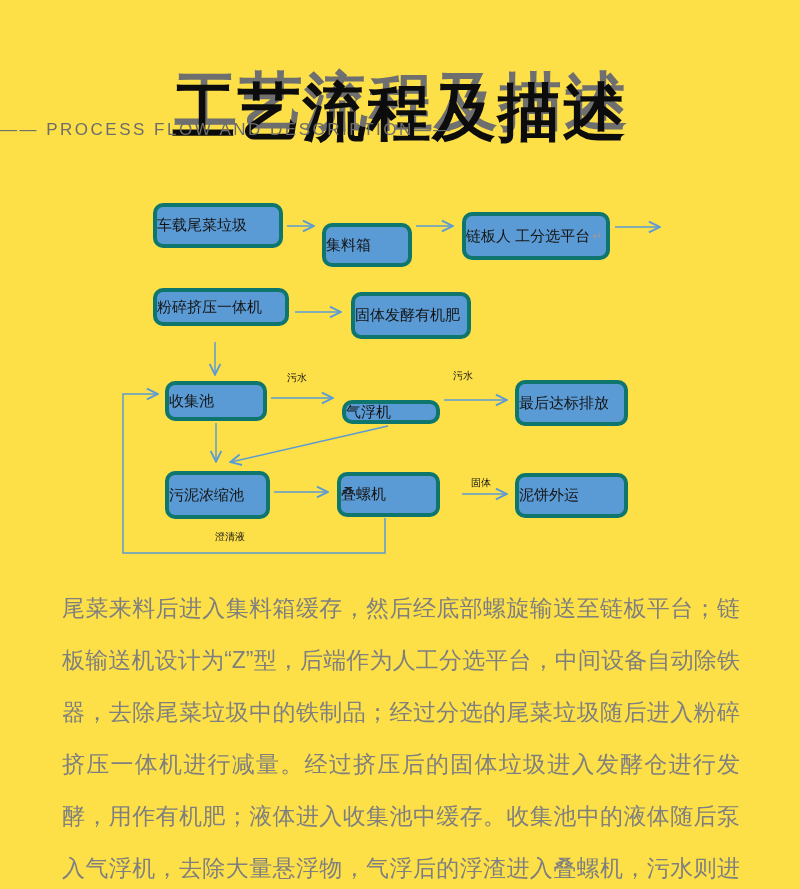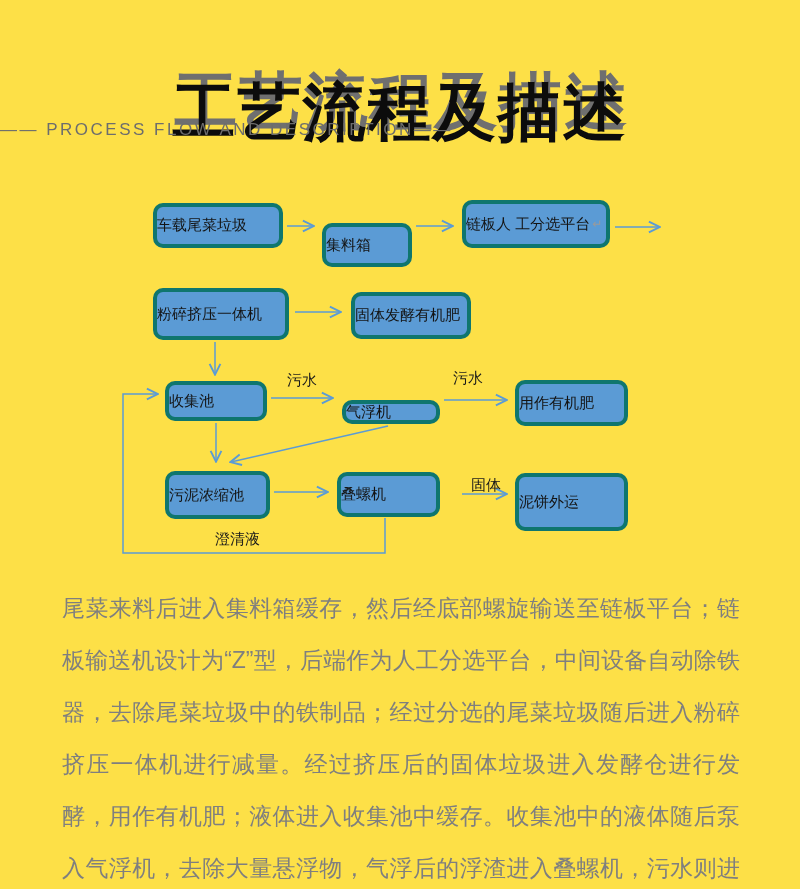--- a/index.html
+++ b/index.html
@@ -22,21 +22,21 @@
   .diagram { position:absolute; left:0; top:0; width:800px; height:889px; }
   svg.edges { position:absolute; left:0; top:0; width:800px; height:889px; }
   .node {
     position:absolute; box-sizing:border-box;
     background:#5b9bd5; border:4px solid #0f766e; border-radius:10px;
     display:flex; align-items:center; justify-content:flex-start;
     font-size:15px; color:#141414; white-space:nowrap;
   }
   .node .ret { font-size:12px; color:#9a9a9a; margin-left:2px; }
   .edge-label {
-    position:absolute; font-size:15px; color:#1a1a1a; white-space:nowrap;
+    position:absolute; font-size:10px; color:#1a1a1a; white-space:nowrap;
   }
   .desc {
     position:absolute; left:62px; top:582px; width:678px; margin:0;
     font-size:23px; line-height:52px; color:#7f7f7f; text-align:justify;
   }
 </style>
 </head>
 <body>
 
 <div class="page">
@@ -67,49 +67,49 @@
         <path d="M385,518 L385,553 L123,553 L123,394 L157,394" marker-end="url(#arr)"></path>
       </g>
     </svg>
 
     <div class="node" style="left:153px; top:203px; width:130px; height:45px;">
       <span>车载尾菜垃圾</span>
     </div>
     <div class="node" style="left:322px; top:203px; width:90px; height:44px;margin-top:20px;">
       <span>集料箱</span>
     </div>
-    <div class="node" style="left:462px; top:200px; width:148px; height:48px;">
+    <div class="node" style="left:462px; top:212px; width:148px; height:48px;">
       <span>链板人 工分选平台</span>
         <span class="ret">↵</span>
     </div>
 
-    <div class="node" style="left:153px; top:288px; width:136px; height:52px;">
+    <div class="node" style="left:153px; top:288px; width:136px; height:38px;">
       <span>粉碎挤压一体机</span>
     </div>
     <div class="node" style="left:351px; top:292px; width:120px; height:47px;">
       <span>固体发酵有机肥</span>
     </div>
 
     <div class="node" style="left:165px; top:381px; width:102px; height:40px;">
       <span>收集池</span>
     </div>
     <div class="node" style="left:342px; top:400px; width:98px; height:24px;">
       <span>气浮机</span>
     </div>
     <div class="node" style="left:515px; top:380px; width:113px; height:46px;">
-      <span>用作有机肥</span>
+      <span>最后达标排放</span>
     </div>
 
     <div class="node" style="left:165px; top:471px; width:105px; height:48px;">
       <span>污泥浓缩池</span>
     </div>
     <div class="node" style="left:337px; top:472px; width:103px; height:45px;">
       <span>叠螺机</span>
     </div>
-    <div class="node" style="left:515px; top:473px; width:113px; height:58px;">
+    <div class="node" style="left:515px; top:473px; width:113px; height:45px;">
       <span>泥饼外运</span>
     </div>
 
     <span class="edge-label" style="left:287px; top:371px;">污水</span>
     <span class="edge-label" style="left:453px; top:369px;">污水</span>
     <span class="edge-label" style="left:471px; top:476px;">固体</span>
     <span class="edge-label" style="left:215px; top:530px;">澄清液</span>
   </div>
 
   <p class="desc">尾菜来料后进入集料箱缓存，然后经底部螺旋输送至链板平台；链板输送机设计为“Z”型，后端作为人工分选平台，中间设备自动除铁器，去除尾菜垃圾中的铁制品；经过分选的尾菜垃圾随后进入粉碎挤压一体机进行减量。经过挤压后的固体垃圾进入发酵仓进行发酵，用作有机肥；液体进入收集池中缓存。收集池中的液体随后泵入气浮机，去除大量悬浮物，气浮后的浮渣进入叠螺机，污水则进入地埋一体化设备，最后达标排放。</p>

